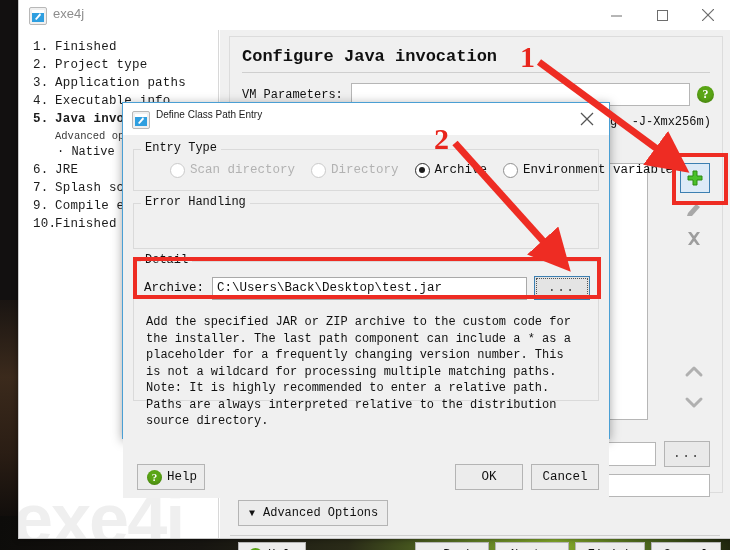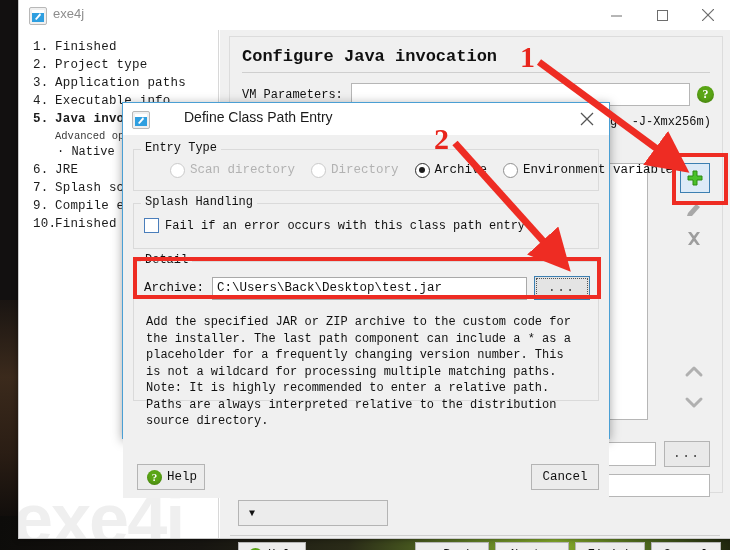--- a/index.html
+++ b/index.html
@@ -157,21 +157,21 @@
   
   #dialog{
     position:absolute;left:122px;top:102px;width:486px;height:335px;
     background:#f0f0f0;border:1px solid #4a9fd4;box-shadow:0 2px 10px rgba(0,0,0,.35);
   }
   #dlg-title{height:32px;background:#fff;position:relative;}
   .dlg-ico{
     position:absolute;left:9px;top:8px;width:16px;height:16px;background:#f0f0f0;
     border:1px solid #b8b8b8;border-radius:2px;display:flex;align-items:center;justify-content:center;
   }
-  .dlg-txt{position:absolute;left:33px;top:6px;font-size:14px;color:#1a1a1a;margin-left:28px;}
+  .dlg-txt{position:absolute;left:33px;top:6px;font-size:10px;color:#1a1a1a;}
   .dlg-close{
     position:absolute;right:0;top:0;width:44px;height:32px;display:flex;
     align-items:center;justify-content:center;color:#555;
   }
   #dlg-body{position:absolute;left:0;top:32px;width:486px;height:363px;background:#f0f0f0;}
 
   .grp{position:absolute;background:#f0f0f0;border:1px solid #dadada;}
   .grp-title{
     position:absolute;top:-9px;left:7px;background:#f0f0f0;padding:0 4px;
     font-family:"Liberation Mono", monospace;font-size:12px;color:#111;
@@ -352,20 +352,21 @@
       </div>
 
       <div class="args-row">
         <span class="lbl">Advanced:</span>
         <div class="txtfield"></div>
       </div>
     </div>
 
     <div class="adv-btn">
       <span class="tri">▼</span>
+      <span>Advanced Options</span>
     </div>
 
     <div id="footsep"></div>
 
     <div id="footer">
       <div class="btn help-btn">
         <span class="help-dot">?</span>
         <span>Help</span>
       </div>
       <div class="nav">
@@ -421,42 +422,39 @@
           <span class="rlabel">Archive</span>
         </label>
         <label class="radio">
           <span class="rdot"></span>
           <span class="rlabel">Environment variable</span>
         </label>
       </div>
     </div>
 
     <div class="grp" style="left:10px;top:68px;width:464px;height:44px;">
-      <span class="grp-title">Splash Handling</span>
-      <div class="fail-row">
-        <span class="cbox"></span>
-        <span class="cbtxt">Fail if an error occurs with this class path entry</span>
-      </div>
+      <span class="grp-title">Error Handling</span>
     </div>
 
     <div class="grp" style="left:10px;top:126px;width:464px;height:138px;">
       <span class="grp-title">Detail</span>
       <div class="detail-row">
         <span class="lbl">Archive:</span>
         <div class="inp">C:\Users\Back\Desktop\test.jar</div>
         <div class="pick">...</div>
       </div>
       <div class="desc">Add the specified JAR or ZIP archive to the custom code for the installer. The last path component can include a * as a placeholder for a frequently changing version number. This is not a wildcard for processing multiple matching paths. Note: It is highly recommended to enter a relative path. Paths are always interpreted relative to the distribution source directory.</div>
     </div>
 
     <div id="dlg-foot">
       <div class="btn help-btn">
         <span class="help-dot">?</span>
         <span>Help</span>
       </div>
+      <div class="btn ok">OK</div>
       <div class="btn cancel">Cancel</div>
     </div>
   </div>
 </div>
 
 <div class="anno">
   <div class="anno-num" style="left:520px;top:40px;">1</div>
   <div class="anno-num" style="left:434px;top:122px;">2</div>
   <div class="redbox" style="left:672px;top:153px;width:48px;height:44px;"></div>
   <div class="redbox" style="left:133px;top:257px;width:460px;height:34px;"></div>

